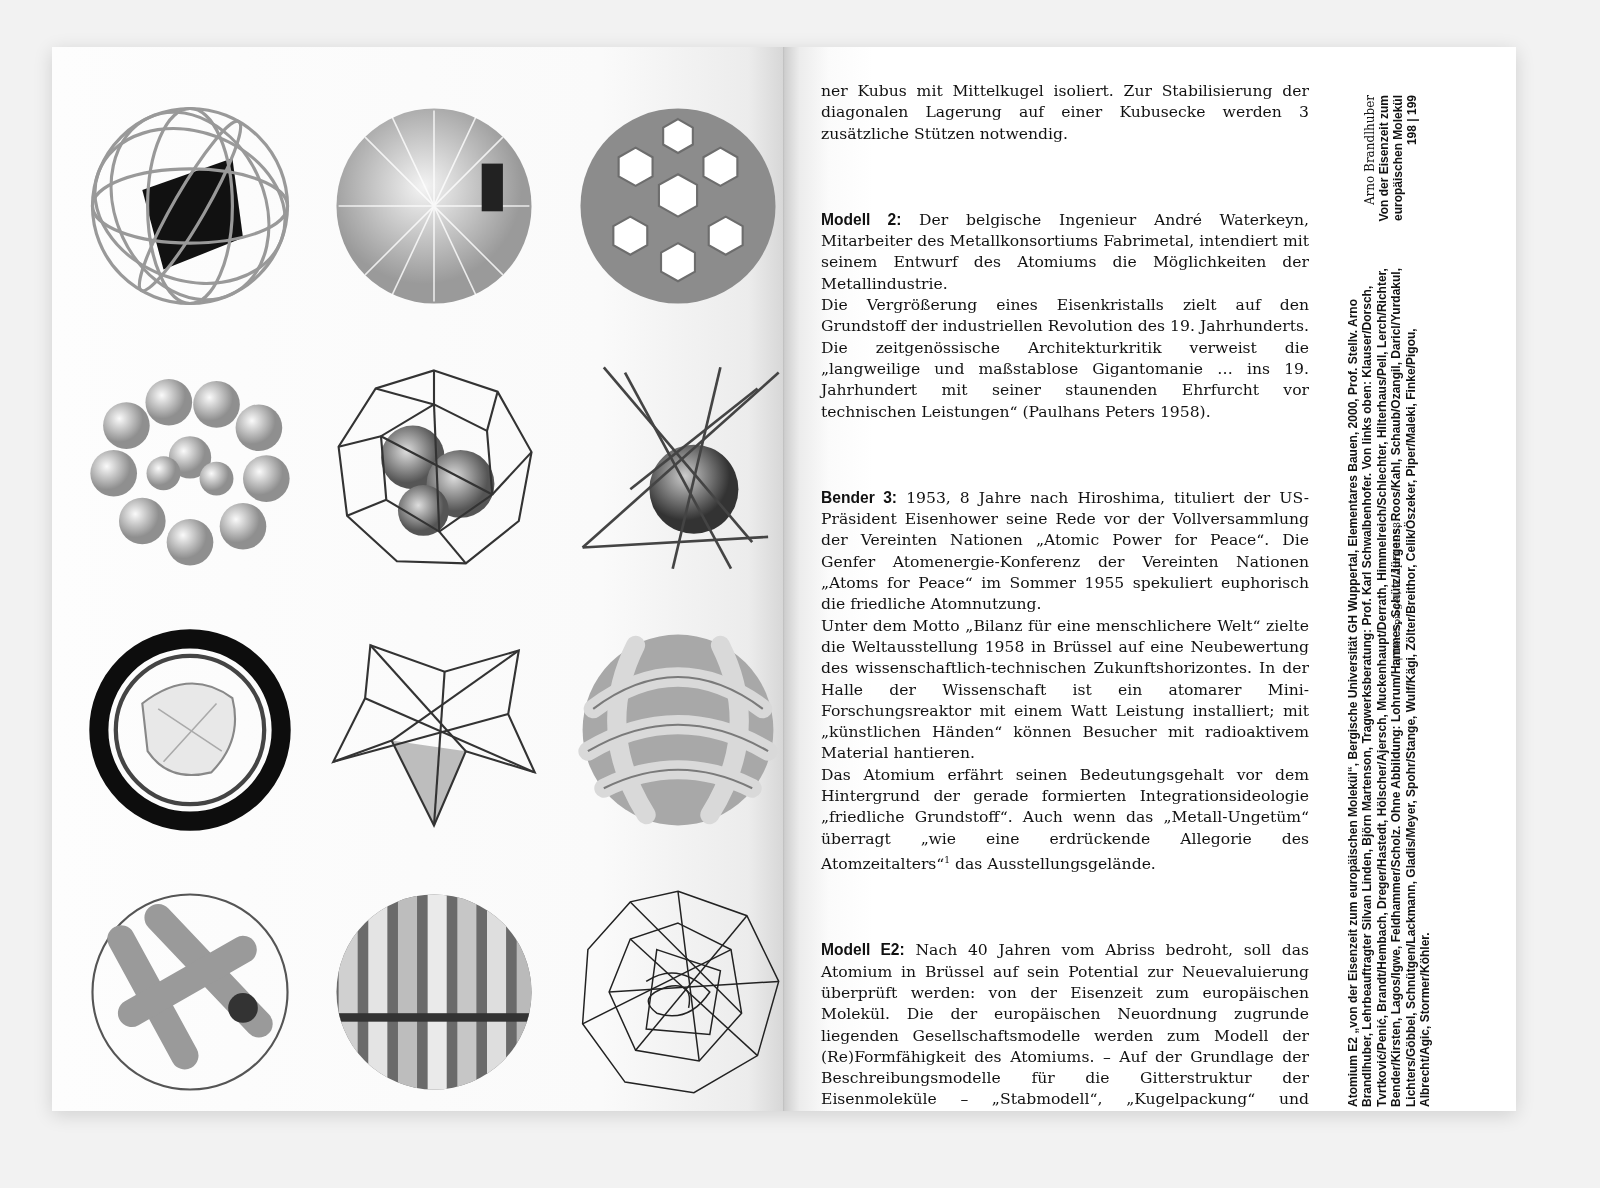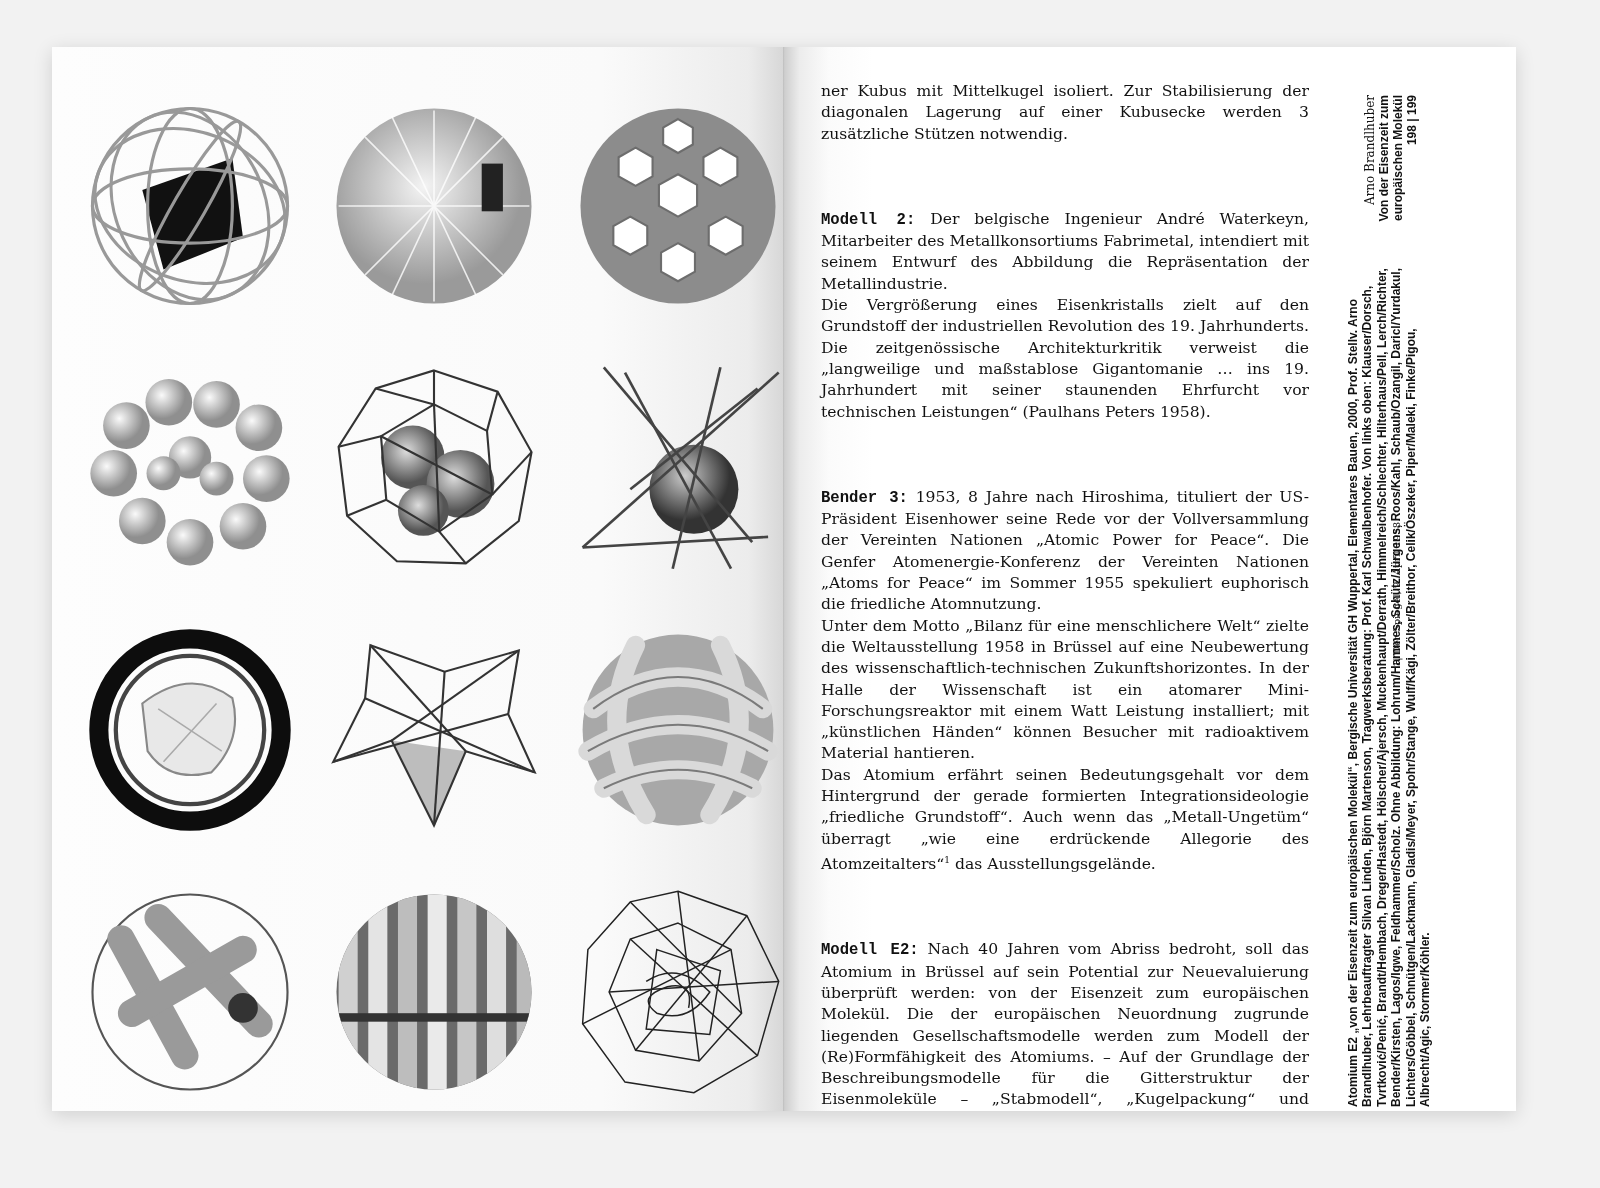--- a/index.html
+++ b/index.html
@@ -47,21 +47,21 @@
 
   
   .text-col {
     position: absolute; left: 36px; top: 34px; width: 488px;
     font-size: 15.6px; line-height: 21.3px; color: #111;
     text-align: justify; hyphens: manual;
   }
   .text-col p { margin: 0; }
   .block { margin-bottom: 64px; }
   .label {
-    font-family: Liberation Mono, monospace; font-weight: bold;
+    font-family: Liberation Sans, sans-serif; font-weight: bold;
   }
 
   
   .side {
     position: absolute;
     transform-origin: top left;
     transform: rotate(-90deg);
     white-space: nowrap;
     color: #111;
   }
@@ -309,21 +309,21 @@
   <div class="gutter"></div>
 
   <div class="page page-right">
     <div class="text-col">
 
       <div class="block">
         <p>ner Kubus mit Mittelkugel isoliert. Zur Stabilisierung der diagonalen Lagerung auf einer Kubusecke werden 3 zusätzliche Stützen notwendig.</p>
       </div>
 
       <div class="block">
-        <p><span class="label">Modell 2:</span><span> Der belgische Ingenieur André Waterkeyn, Mitarbeiter des Metallkonsortiums Fabrimetal, intendiert mit seinem Entwurf des Abbildung die Repräsentation der Metallindustrie.</span></p>
+        <p><span class="label">Modell 2:</span><span> Der belgische Ingenieur André Waterkeyn, Mitarbeiter des Metallkonsortiums Fabrimetal, intendiert mit seinem Entwurf des Atomiums die Möglichkeiten der Metallindustrie.</span></p>
         <p>Die Vergrößerung eines Eisenkristalls zielt auf den Grundstoff der industriellen Revolution des 19. Jahrhunderts. Die zeitgenössische Architekturkritik verweist die „langweilige und maßstablose Gigantomanie … ins 19. Jahrhundert mit seiner staunenden Ehrfurcht vor technischen Leistungen“ (Paulhans Peters 1958).</p>
       </div>
 
       <div class="block">
         <p><span class="label">Bender 3:</span><span> 1953, 8 Jahre nach Hiroshima, tituliert der US-Präsident Eisenhower seine Rede vor der Vollversammlung der Vereinten Nationen „Atomic Power for Peace“. Die Genfer Atomenergie-Konferenz der Vereinten Nationen „Atoms for Peace“ im Sommer 1955 spekuliert euphorisch die friedliche Atomnutzung.</span></p>
         <p>Unter dem Motto „Bilanz für eine menschlichere Welt“ zielte die Weltausstellung 1958 in Brüssel auf eine Neubewertung des wissenschaftlich-technischen Zukunftshorizontes. In der Halle der Wissenschaft ist ein atomarer Mini-Forschungsreaktor mit einem Watt Leistung installiert; mit „künstlichen Händen“ können Besucher mit radioaktivem Material hantieren.</p>
         <p><span>Das Atomium erfährt seinen Bedeutungsgehalt vor dem Hintergrund der gerade formierten Integrationsideologie „friedliche Grundstoff“. Auch wenn das „Metall-Ungetüm“ überragt „wie eine erdrückende Allegorie des Atomzeitalters“</span><sup style="font-size:9px">1</sup><span> das Ausstellungsgelände.</span></p>
       </div>
 
       <div class="block">

